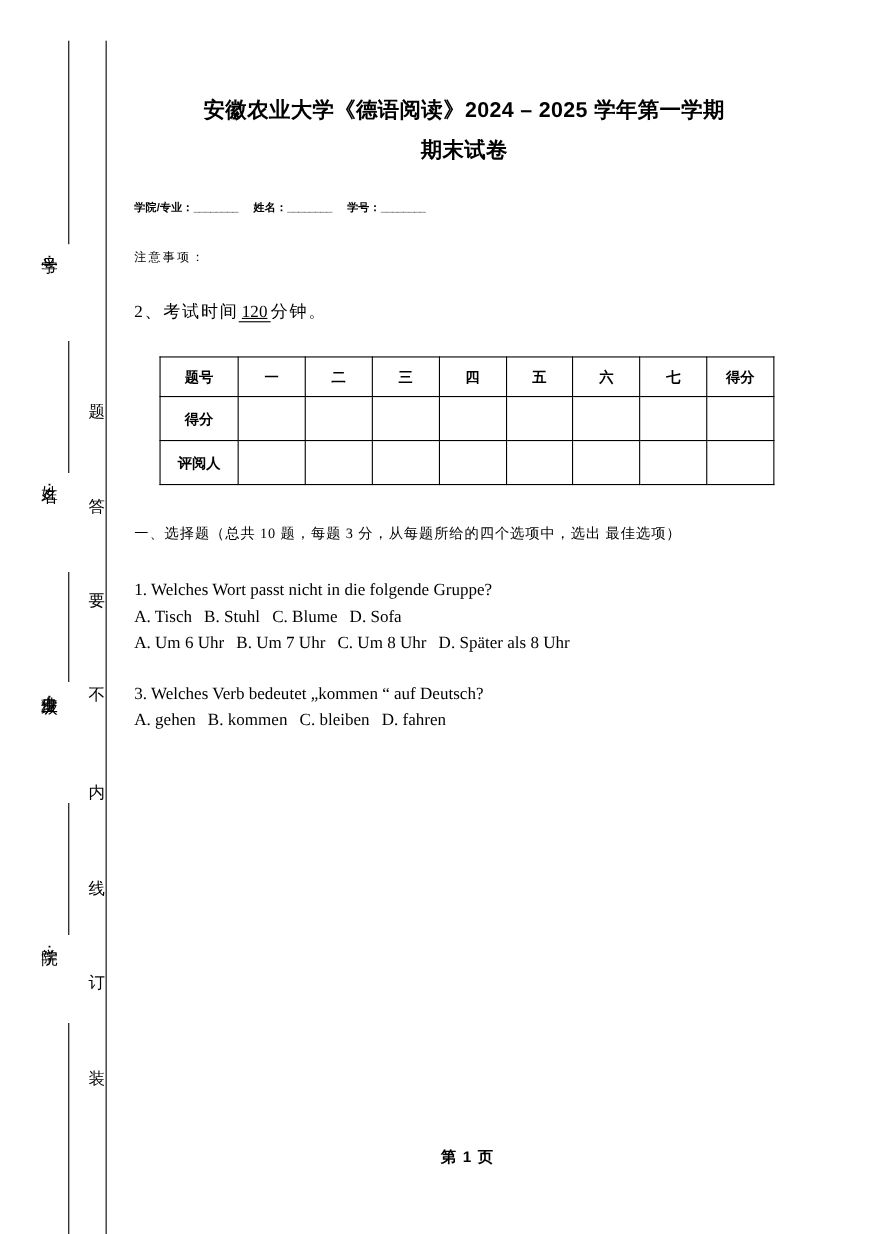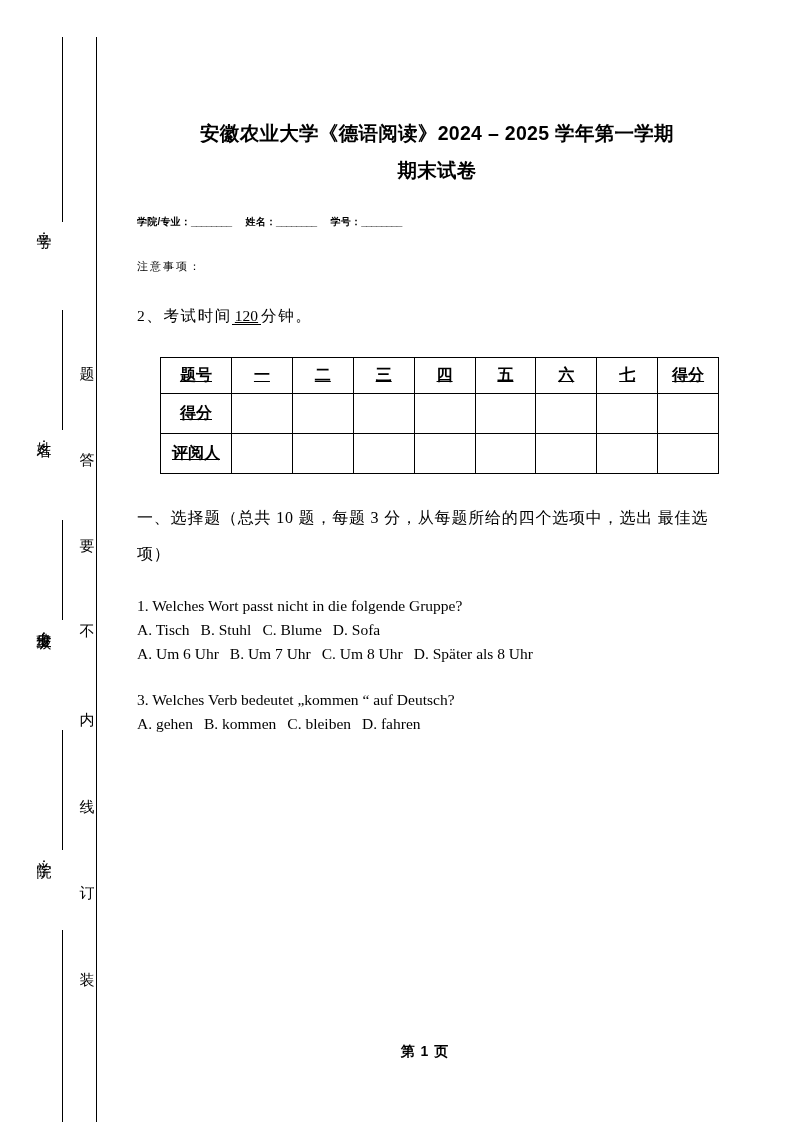--- a/index.html
+++ b/index.html
@@ -61,23 +61,23 @@
     writing-mode: vertical-rl;
     text-orientation: upright;
     font-family: "Liberation Serif", serif;
     font-size: 15px;
     color: #000000;
   }
 
   
   #content {
     position: absolute;
-    left: 137px; top: 0;
+    left: 122px; top: 0;
     width: 600px;
-    padding-top: 115px;
+    padding-top: 82px;
   }
 
   .doc-title {
     font-family: "Liberation Sans", sans-serif;
     font-weight: bold;
     font-size: 19.5px;
     line-height: 37px;
     text-align: center;
     letter-spacing: 0.3px;
     margin: 0;
@@ -119,33 +119,32 @@
     border-collapse: collapse;
     width: 559px;
     table-layout: fixed;
   }
   table.score-table td {
     border: 1px solid #000000;
     text-align: center;
     vertical-align: middle;
     font-family: "Liberation Sans", sans-serif;
     font-weight: bold;
-    font-size: 16px;
+    font-size: 13px;
     height: 36px;
     padding: 0;
-    text-decoration: underline;
   }
   table.score-table td.head-col { width: 71px; }
   table.score-table tr.r-score td,
   table.score-table tr.r-marker td { height: 40px; }
 
   
   .section-head {
     margin-top: 26px;
-    font-size: 16px;
+    font-size: 13px;
     line-height: 36px;
     letter-spacing: 0.8px;
   }
   .q-stem {
     margin-top: 22px;
     font-size: 15.5px;
     line-height: 24px;
   }
   .q-opts {
     font-size: 15.5px;

